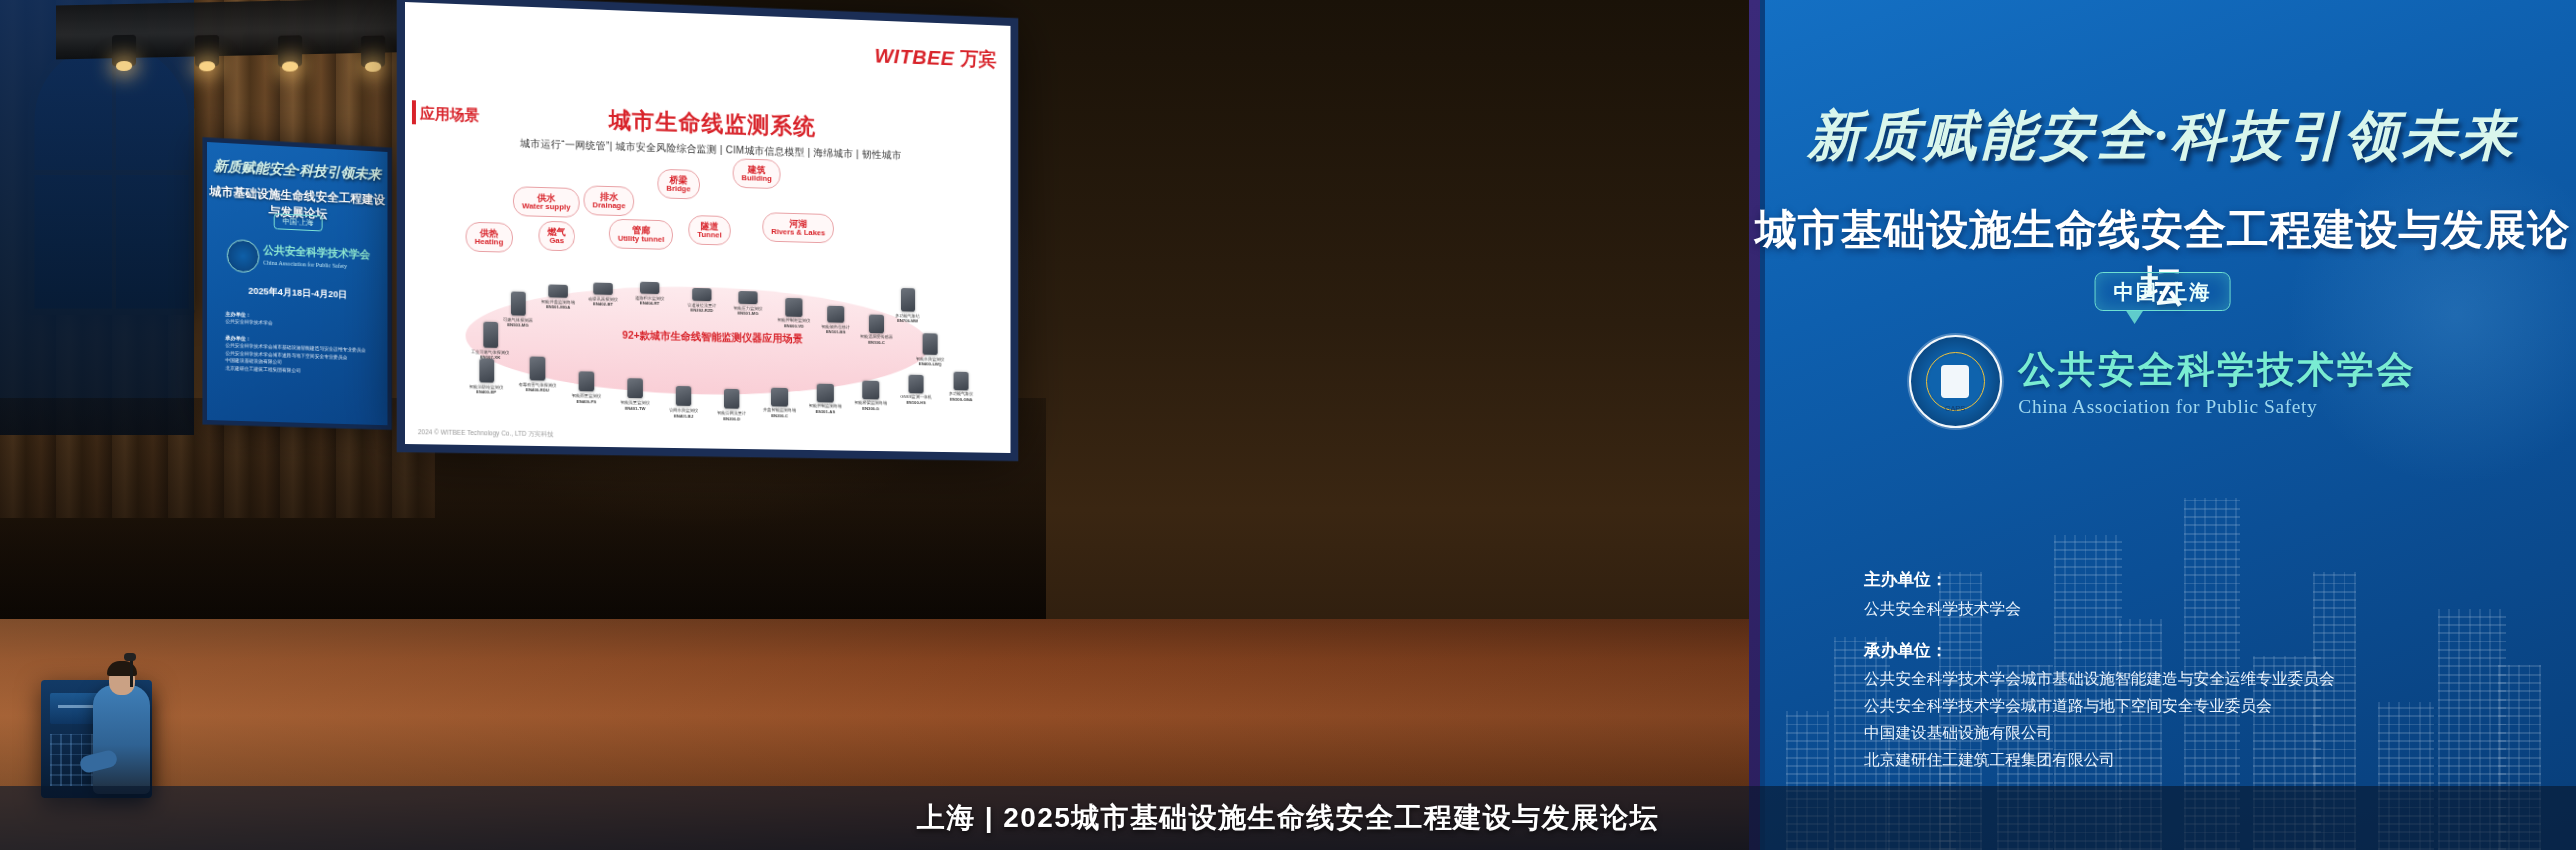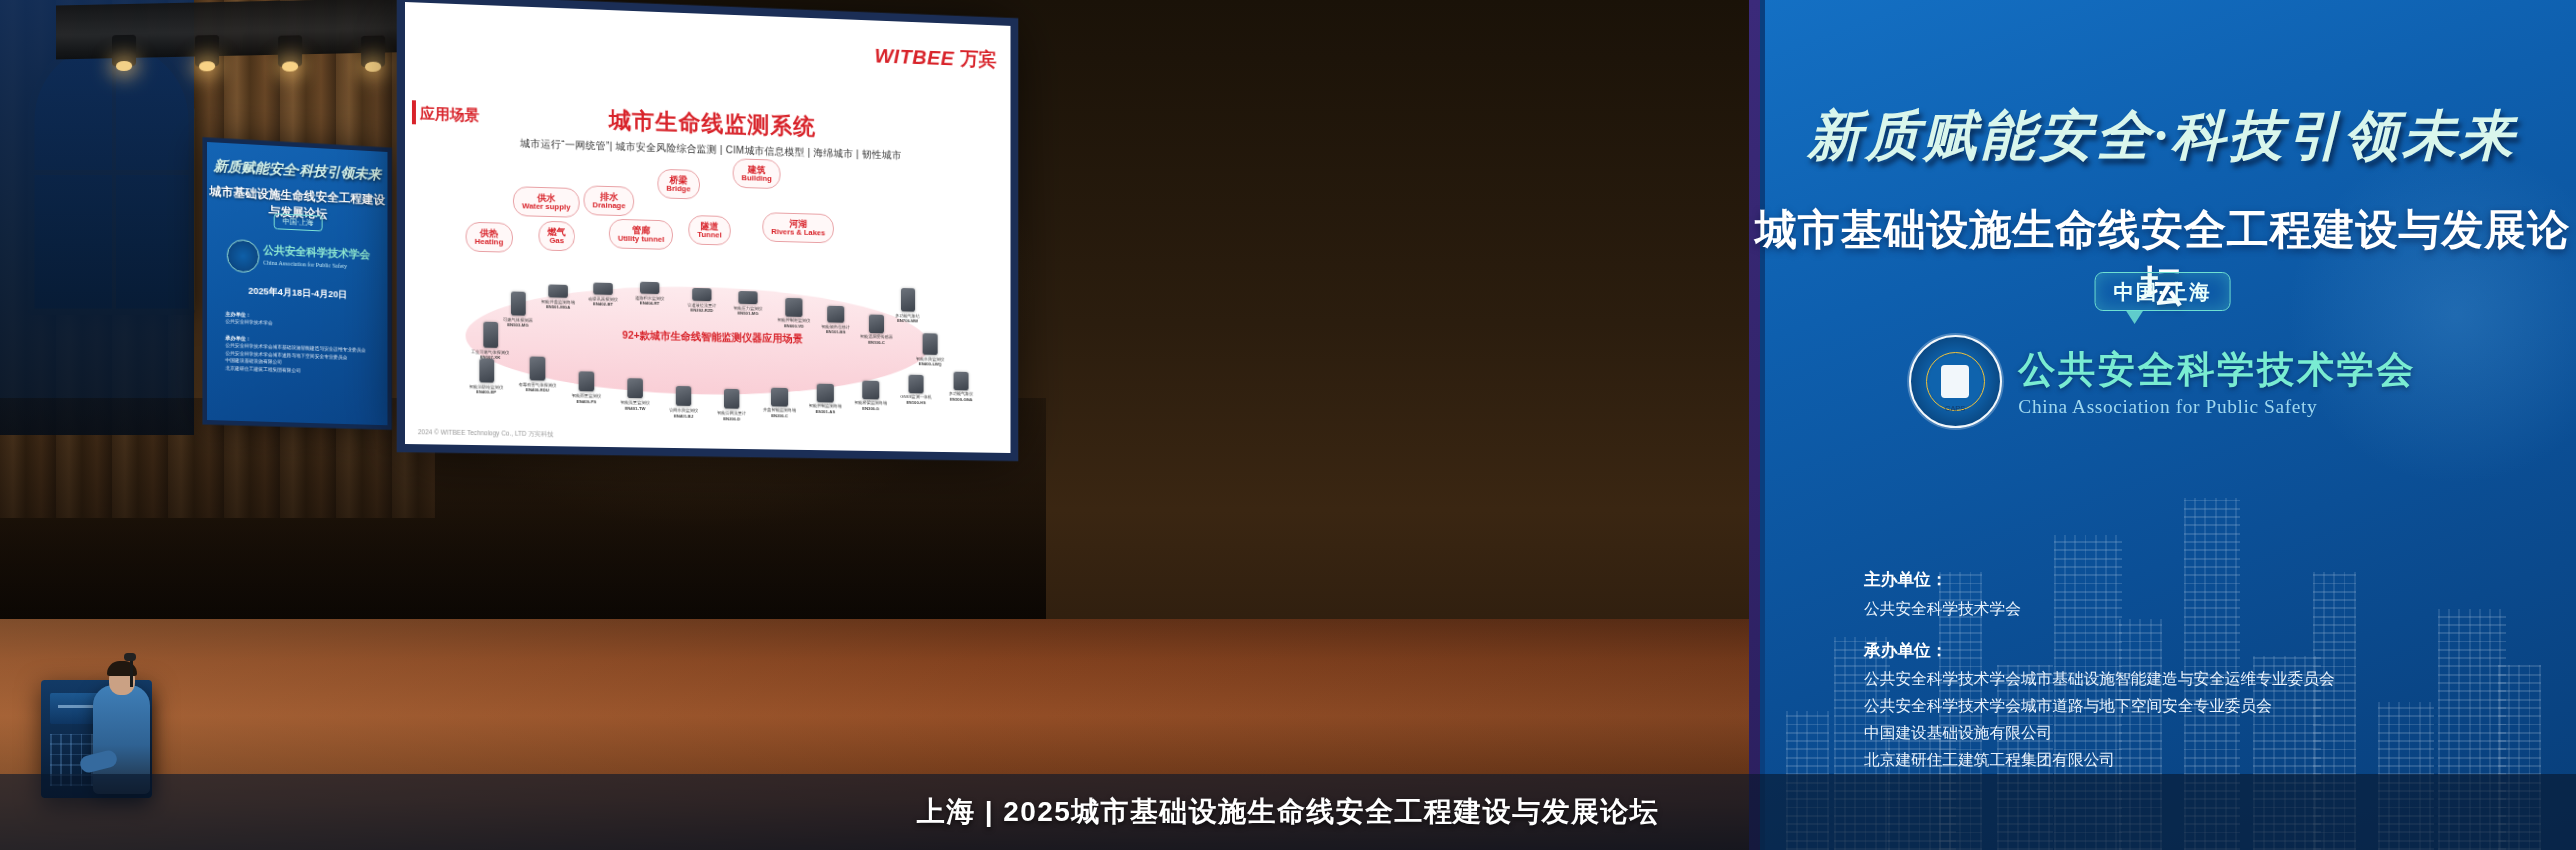--- a/index.html
+++ b/index.html
@@ -170,21 +170,21 @@
 
   .bd-date{position:absolute;left:0;right:0;top:461px;text-align:center;
     font-weight:900;font-size:30.5px;color:#ffffff;letter-spacing:0.9px;
     text-shadow:0 1.9px 6.5px rgba(0,20,50,.55);}
 
   .bd-units{position:absolute;left:115px;top:566px;color:#e9f2fb;font-size:15.7px;line-height:1.72;}
   .bd-units .hd{font-weight:900;color:#ffffff;font-size:16.7px;}
   .bd-units .gap{height:15px;}
 
   
-  .caption{position:absolute;left:0;bottom:0;width:2576px;height:76px;
+  .caption{position:absolute;left:0;bottom:0;width:2576px;height:64px;
     background:rgba(8,22,44,.62);display:flex;align-items:center;justify-content:center;}
   .caption span{color:#ffffff;font-weight:800;font-size:28px;letter-spacing:1.4px;
     text-shadow:0 1.9px 5.6px rgba(0,0,0,.7);}
 </style>
 </head>
 <body>
 
 <div id="stage">
 
   <div class="venue"></div>

